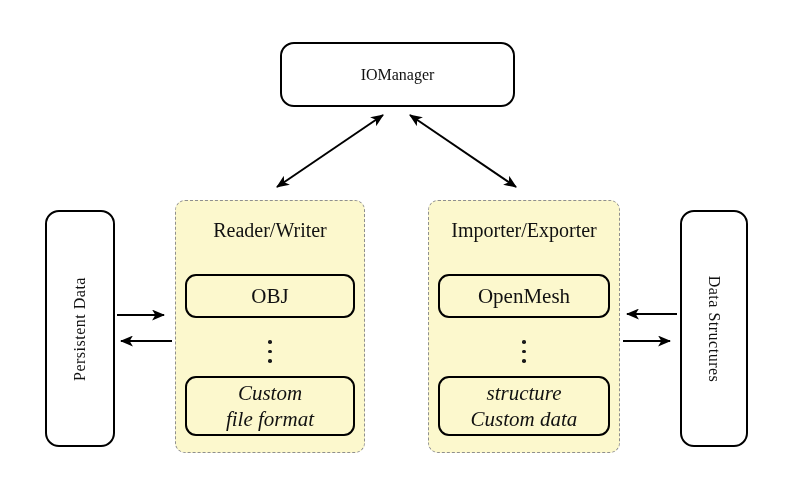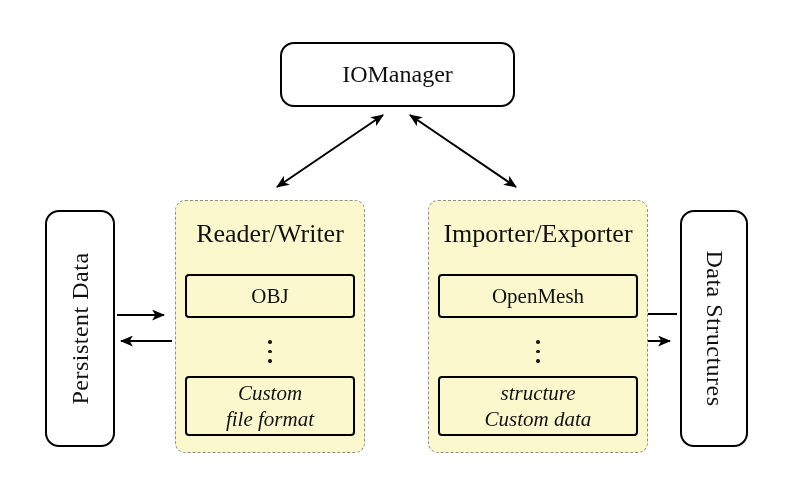--- a/index.html
+++ b/index.html
@@ -12,54 +12,54 @@
     overflow: hidden;
   }
 
   
   .node {
     position: absolute;
     background: #ffffff;
     border: 2.5px solid #000000;
     border-radius: 14px;
     display: flex; align-items: center; justify-content: center;
-    font-size: 24px;
+    font-size: 16px;
     box-sizing: border-box;
   }
   #iomanager   { left: 280px; top: 42px;  width: 235px; height: 65px; }
   #persistent  { left: 45px;  top: 210px; width: 70px;  height: 237px; }
   #datastruct  { left: 680px; top: 210px; width: 68px;  height: 237px; }
 
   .vtext { white-space: nowrap; letter-spacing: 0.5px; }
   #persistent .vtext { transform: rotate(-90deg); }
   #datastruct .vtext { transform: rotate(90deg); }
 
   
   .group {
     position: absolute;
     top: 200px; height: 253px;
     background: #fcf8cd;
     border: 1.5px dashed #8f8f8f;
     border-radius: 10px;
     box-sizing: border-box;
   }
   #group-rw { left: 175px; width: 190px; }
-  #group-ie { left: 428px; width: 220px; padding-left: 30px; }
+  #group-ie { left: 428px; width: 192px; padding-left: 30px; }
 
   .group-title {
     position: absolute; top: 18px; left: 0; right: 0;
-    text-align: center; font-size: 26px;
+    text-align: center; font-size: 20px;
   }
 
   
   .item {
     position: absolute; left: 9px; right: 9px;
     background: #fcf8cd;
     border: 2.5px solid #000000;
-    border-radius: 4px;
+    border-radius: 11px;
     display: flex; flex-direction: column;
     align-items: center; justify-content: center;
     text-align: center;
     font-size: 21px; line-height: 26px;
     box-sizing: border-box;
   }
   .item-top    { top: 73px;  height: 44px; }
   .item-bottom { top: 175px; height: 60px; font-style: italic; }
 
   

